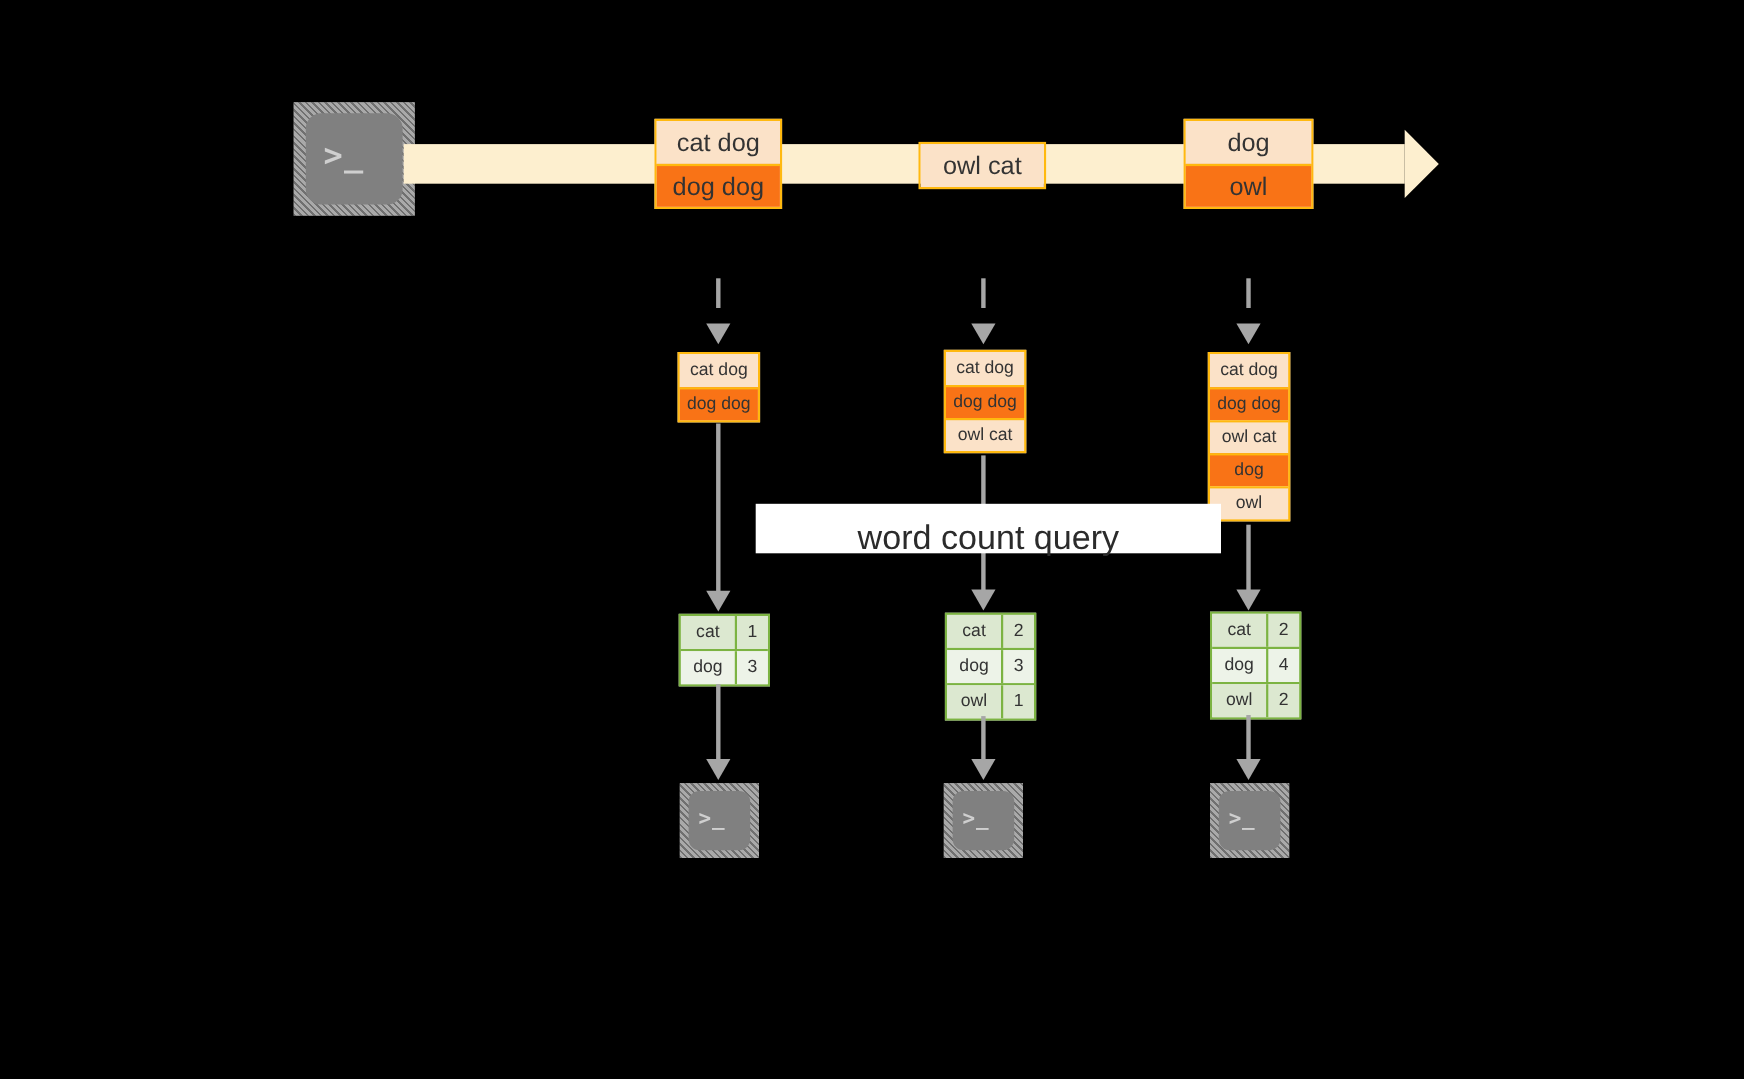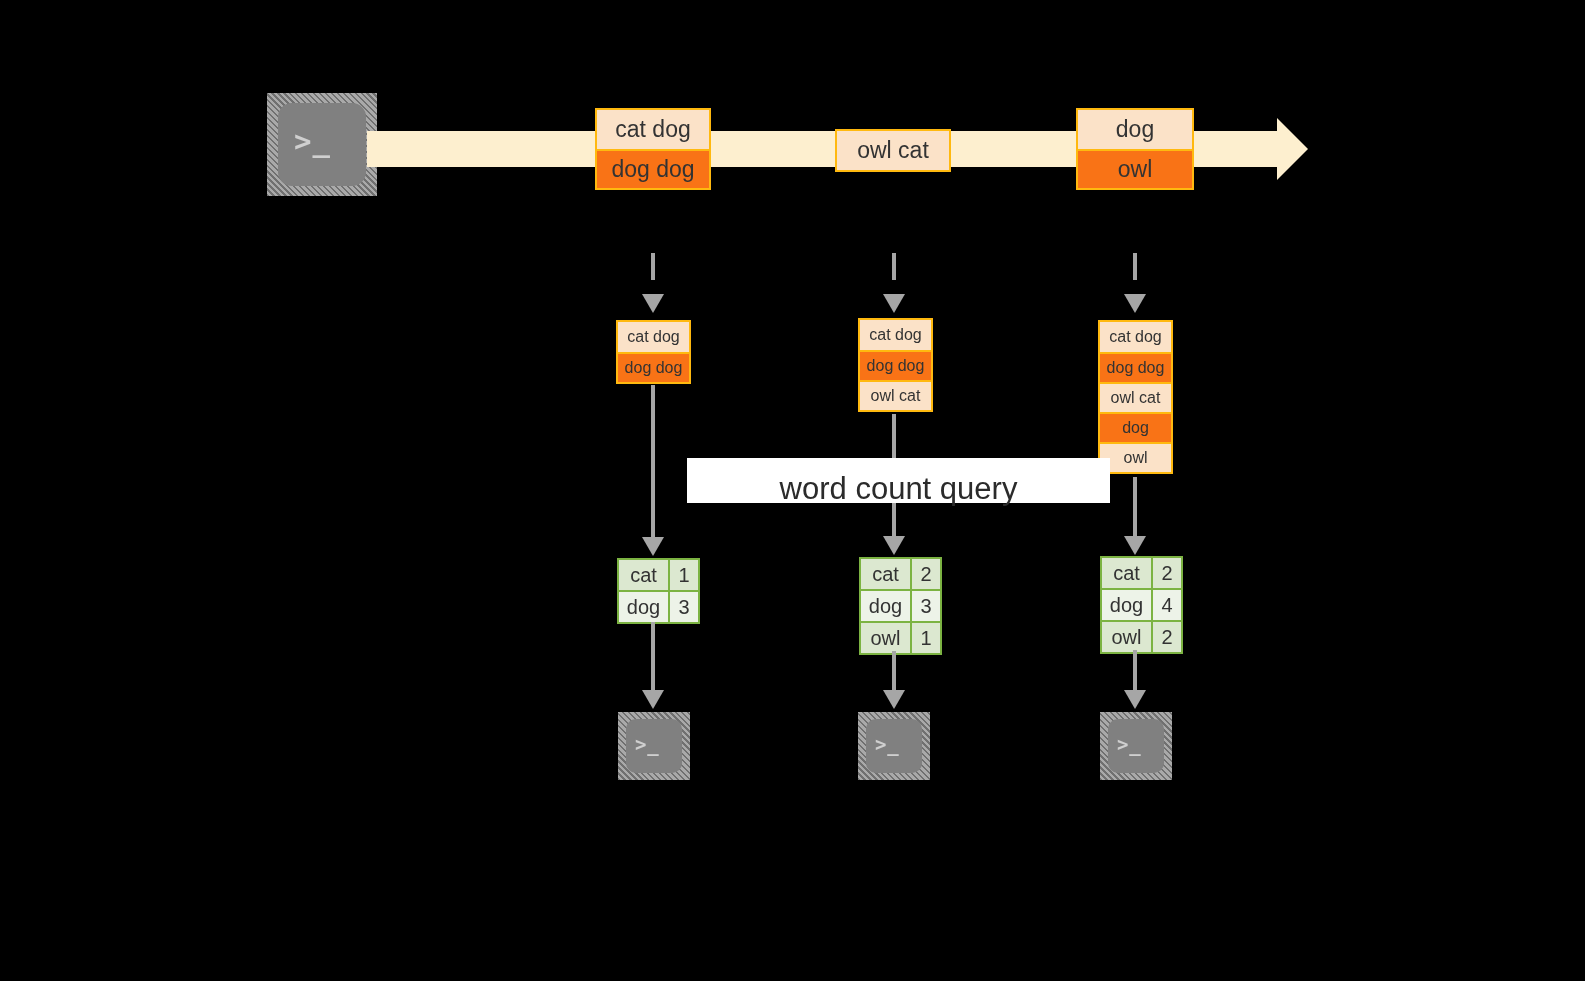--- a/index.html
+++ b/index.html
@@ -110,21 +110,21 @@
     height: 30px;
   }
   .gtable .grow + .grow {
     border-top: 2.5px solid #7cb342;
   }
   .gtable .gcell {
     box-sizing: border-box;
     display: flex;
     align-items: center;
     justify-content: center;
-    font-size: 20px;
+    font-size: 16px;
     color: #333333;
     background: #edf3e8;
   }
   .gtable .grow.shade .gcell {
     background: #dce8d0;
   }
   .gtable .gcell.key {
     width: 49px;
   }
   .gtable .gcell.val {

